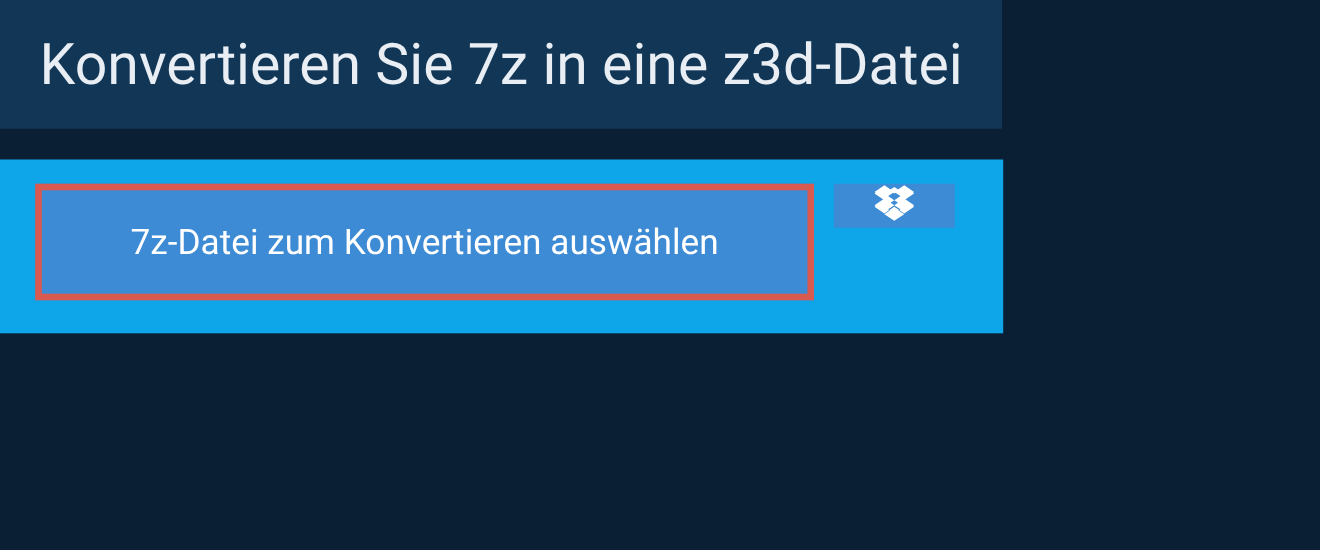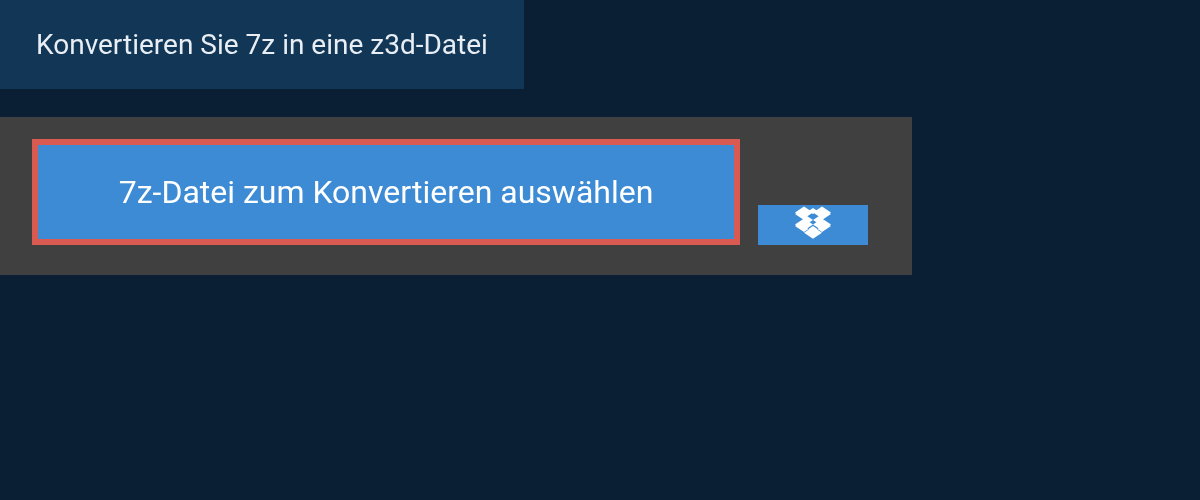--- a/index.html
+++ b/index.html
@@ -15,31 +15,31 @@
       color: #ffffff;
       overflow: hidden;
     }
     .header-bar {
       background: #123756;
       padding: 28px 36px;
       display: inline-block;
       width: auto;
     }
     .header-title {
-      font-size: 28px;
+      font-size: 52px;
       font-weight: 400;
       color: #e8eef4;
     }
     .action-panel {
-      background: #404040;
+      background: #0ea5e9;
       margin-top: 28px;
       padding: 22px 44px 30px 32px;
       display: flex;
       gap: 18px;
-      align-items: flex-end;
+      align-items: flex-start;
       width: 912px;
     }
     .select-file-button {
       flex: 1;
       background: #3d8bd4;
       border: 6px solid #d85a50;
       color: #ffffff;
       font-size: 32px;
       font-weight: 400;
       padding: 28px 20px;

